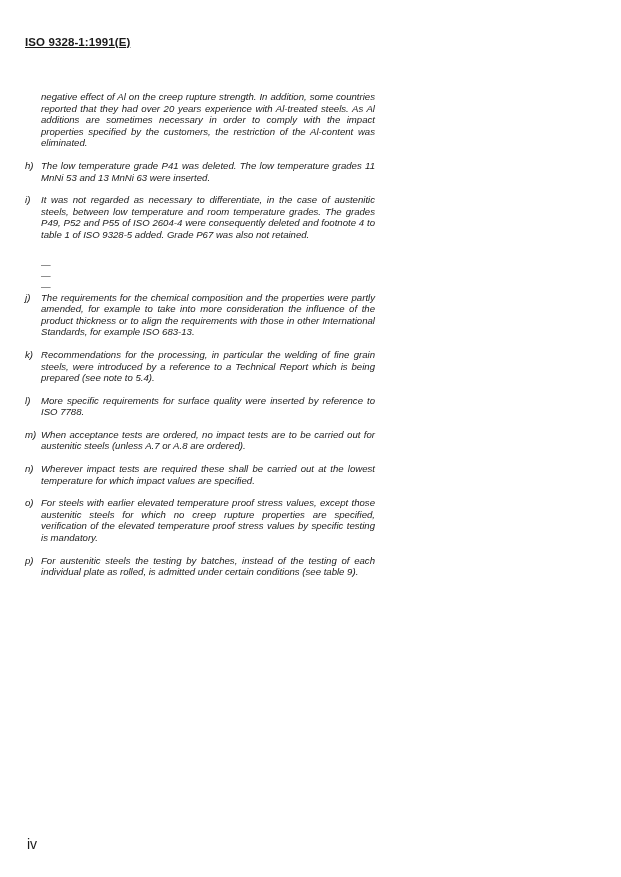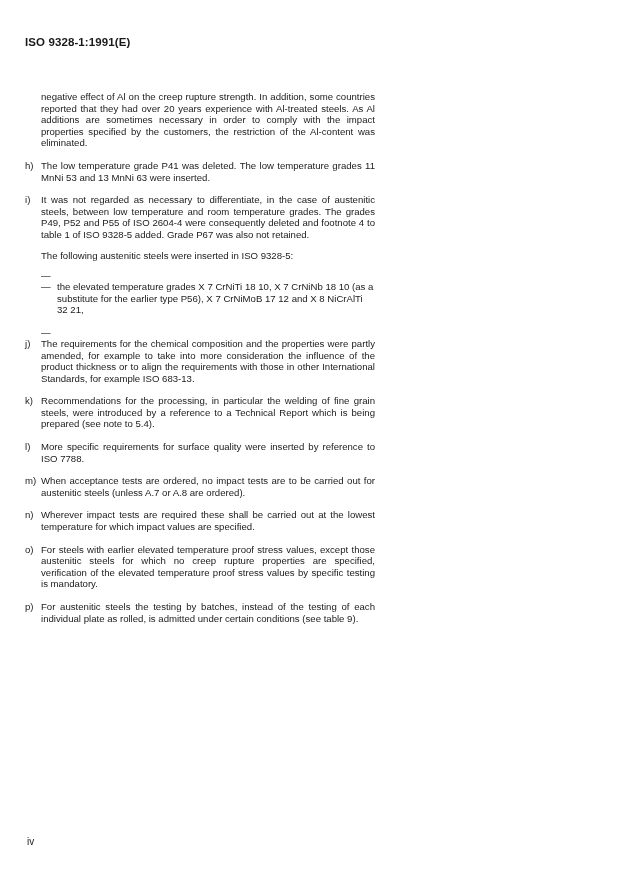--- a/index.html
+++ b/index.html
@@ -1,28 +1,28 @@
 <!DOCTYPE html>
 <html><head>
 <meta charset="utf-8">
 <style>
   html, body { margin: 0; padding: 0; background: #ffffff; }
   body { width: 621px; height: 877px; position: relative; overflow: hidden;
          font-family: "Liberation Sans", sans-serif; color: #1a1a1a; }
-  .header { position: absolute; left: 25px; top: 36px; font-size: 11.5px; font-weight: bold; letter-spacing: 0.1px; }
-  .body { position: absolute; left: 25px; top: 91px; width: 350px; font-size: 9.6px; line-height: 11.6px; }
+  .header { position: absolute; left: 25px; top: 36px; font-size: 11.5px; font-weight: bold; letter-spacing: 0.1px; text-decoration: underline; }
+  .body { position: absolute; left: 25px; top: 91px; width: 350px; font-size: 9.6px; line-height: 11.6px; font-style: italic; }
   .para { text-align: justify; margin: 0; }
   .indent { padding-left: 16px; }
   .item { position: relative; padding-left: 16px; text-align: justify; }
   .item .label { position: absolute; left: 0; top: 0; }
   .gap-l { height: 11px; }
   .gap-m { height: 9px; }
   .dash-item { position: relative; padding-left: 32px; text-align: left; }
   .dash-item .dash { position: absolute; left: 16px; top: 0; }
-  .footer { position: absolute; left: 27px; top: 836px; font-size: 10px; }
+  .footer { position: absolute; left: 27px; top: 836px; font-size: 14px; }
 </style>
 </head>
 <body>
 
 <div class="header">ISO 9328-1:1991(E)</div>
 
 <div class="body">
   <p class="para indent">negative effect of Al on the creep rupture strength. In addition, some countries reported that they had over 20 years experience with Al-treated steels. As Al additions are sometimes necessary in order to comply with the impact properties specified by the customers, the restriction of the Al-content was eliminated.</p>
   <div class="gap-l"></div>
 
@@ -31,31 +31,29 @@
     <span>The low temperature grade P41 was deleted. The low temperature grades 11 MnNi 53 and 13 MnNi 63 were inserted.</span>
   </div>
   <div class="gap-l"></div>
 
   <div class="item">
     <span class="label">i)</span>
     <span>It was not regarded as necessary to differentiate, in the case of austenitic steels, between low temperature and room temperature grades. The grades P49, P52 and P55 of ISO 2604-4 were consequently deleted and footnote 4 to table 1 of ISO 9328-5 added. Grade P67 was also not retained.</span>
   </div>
   <div class="gap-m"></div>
 
-  <p class="para indent">The following austenitic steels were inserted in ISO 9328-5:</p>
   <div class="gap-m"></div>
 
   <div class="dash-item">
     <span class="dash">—</span>
   </div>
   <div class="gap-l"></div>
 
   <div class="dash-item">
     <span class="dash">—</span>
-    <span>the elevated temperature grades X 7 CrNiTi 18 10, X 7 CrNiNb 18 10 (as a substitute for the earlier type P56), X 7 CrNiMoB 17 12 and X 8 NiCrAlTi 32 21,</span>
   </div>
   <div class="gap-l"></div>
 
   <div class="dash-item">
     <span class="dash">—</span>
   </div>
   <div class="gap-l"></div>
 
   <div class="item">
     <span class="label">j)</span>

